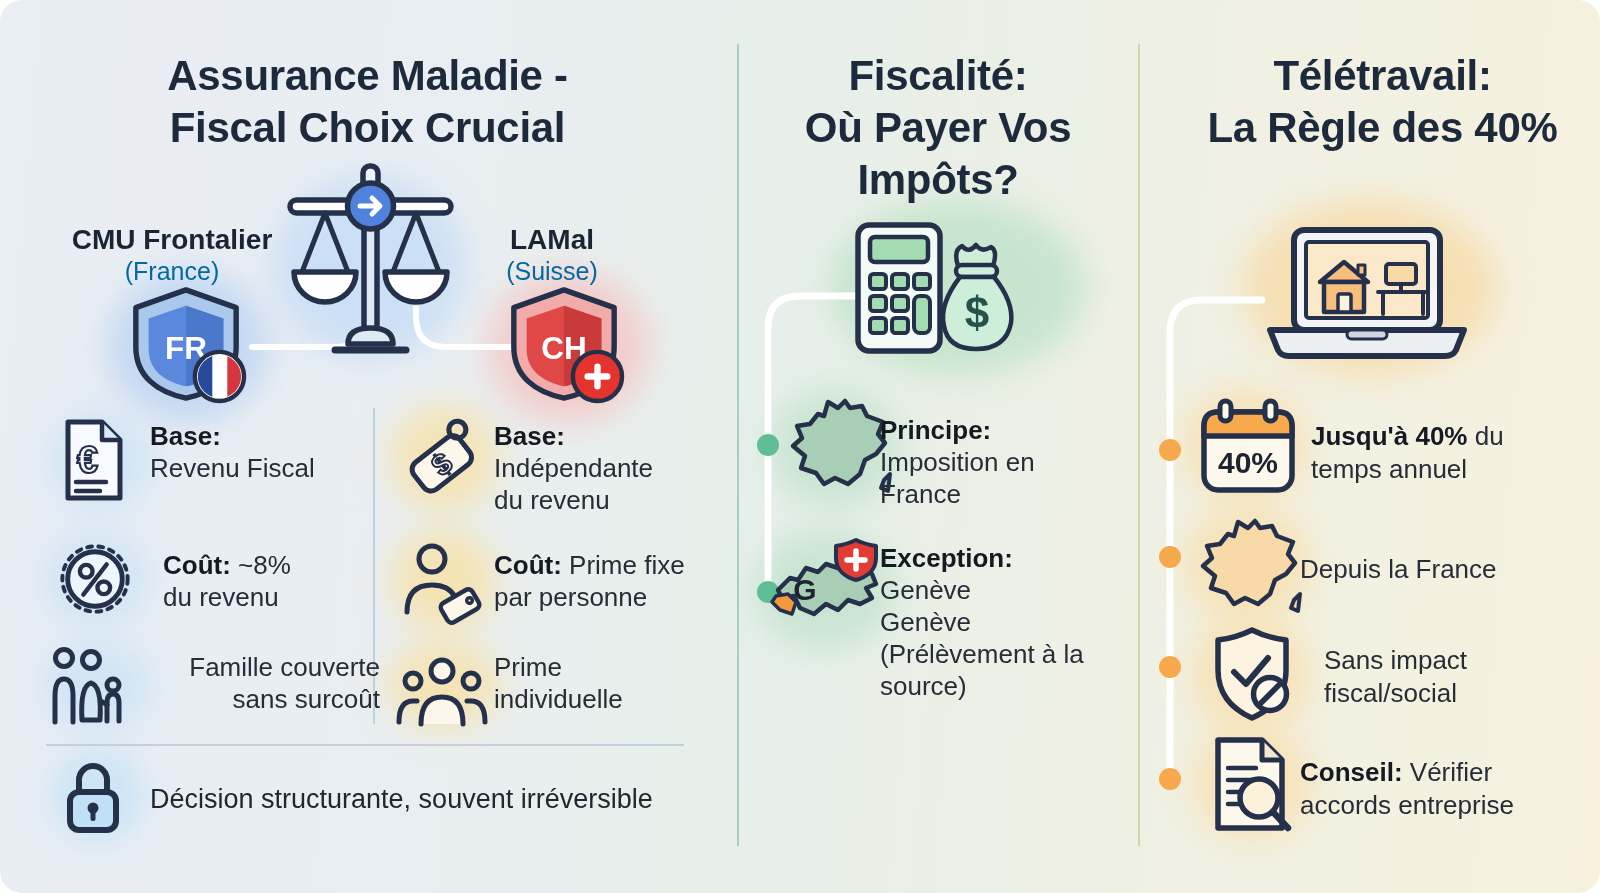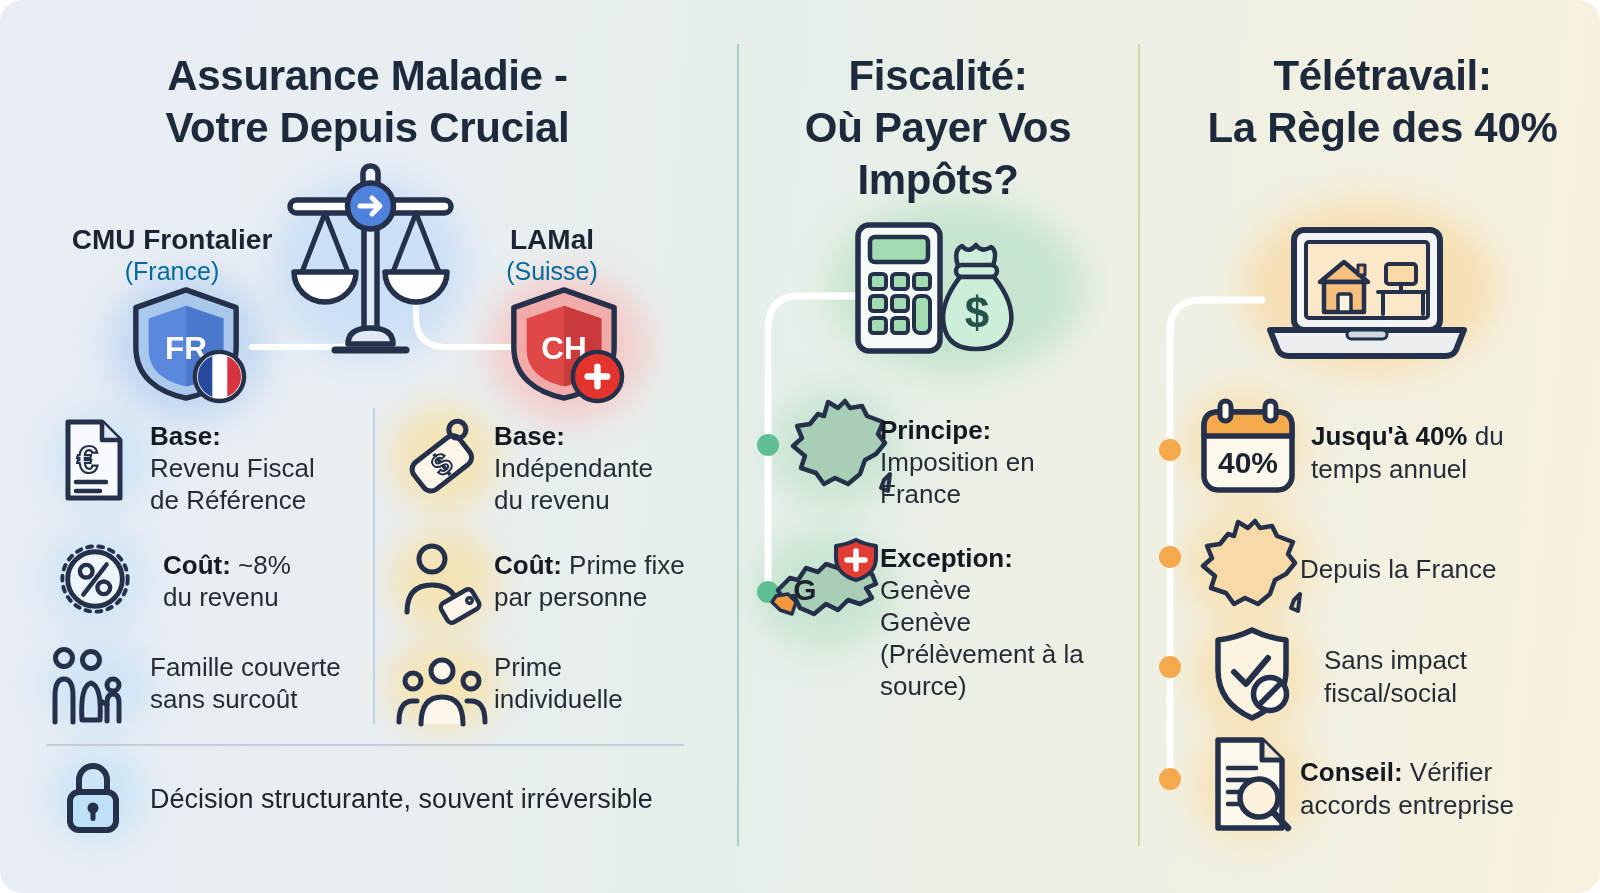--- a/index.html
+++ b/index.html
@@ -28,21 +28,21 @@
 <body>
 
 <div class="stage">
   <div class="card"></div>
 
   <div class="vdiv" style="left:737px;top:44px;height:802px;background:#a6cec5;"></div>
   <div class="vdiv" style="left:1138px;top:44px;height:802px;background:#ccd8a4;"></div>
 
   <div class="title" style="left:55px;top:50px;width:625px;">
     <span class="ln">Assurance Maladie -</span>
-    <span class="ln">Votre Depuis Crucial</span>
+    <span class="ln">Fiscal Choix Crucial</span>
   </div>
 
   <div class="glow" style="left:272px;top:175px;width:195px;height:185px;background:#c8def6;"></div>
   <div class="glow" style="left:108px;top:272px;width:160px;height:150px;background:#bcd4f2;"></div>
   <div class="glow" style="left:488px;top:272px;width:160px;height:150px;background:#f5c6c4;"></div>
   <div class="glow" style="left:48px;top:408px;width:105px;height:105px;background:#cde4f6;"></div>
   <div class="glow" style="left:42px;top:528px;width:108px;height:102px;background:#cde4f6;"></div>
   <div class="glow" style="left:40px;top:638px;width:115px;height:95px;background:#cde4f6;"></div>
   <div class="glow" style="left:390px;top:404px;width:108px;height:108px;background:#f6e2ab;"></div>
   <div class="glow" style="left:390px;top:528px;width:108px;height:105px;background:#f6e2ab;"></div>
@@ -157,27 +157,26 @@
       <path d="M3,66 Q3,45 17,45 H21"></path>
       <path d="M89,66 Q89,45 75,45 H71"></path>
       <circle cx="46" cy="15" r="11" fill="#fcf7ea"></circle>
       <path d="M25,68 Q25,41 46,41 Q67,41 67,68" fill="#fcf7ea"></path>
     </g>
   </svg>
 
   <div class="itxt" style="left:150px;top:420px;width:220px;">
     <span class="ln"><strong>Base:</strong></span>
     <span class="ln">Revenu Fiscal</span>
-    <span class="ln">de Référence</span>
   </div>
   <div class="itxt" style="left:150px;top:549px;width:220px;margin-left:13px;">
     <span class="ln"><strong>Coût:</strong><span> ~8%</span></span>
     <span class="ln">du revenu</span>
   </div>
-  <div class="itxt" style="left:150px;top:651px;width:230px;">
+  <div class="itxt" style="left:150px;top:651px;width:230px;text-align:right;">
     <span class="ln">Famille couverte</span>
     <span class="ln">sans surcoût</span>
   </div>
 
   <div class="itxt" style="left:494px;top:420px;width:220px;">
     <span class="ln"><strong>Base:</strong></span>
     <span class="ln">Indépendante</span>
     <span class="ln">du revenu</span>
   </div>
   <div class="itxt" style="left:494px;top:549px;width:230px;">

